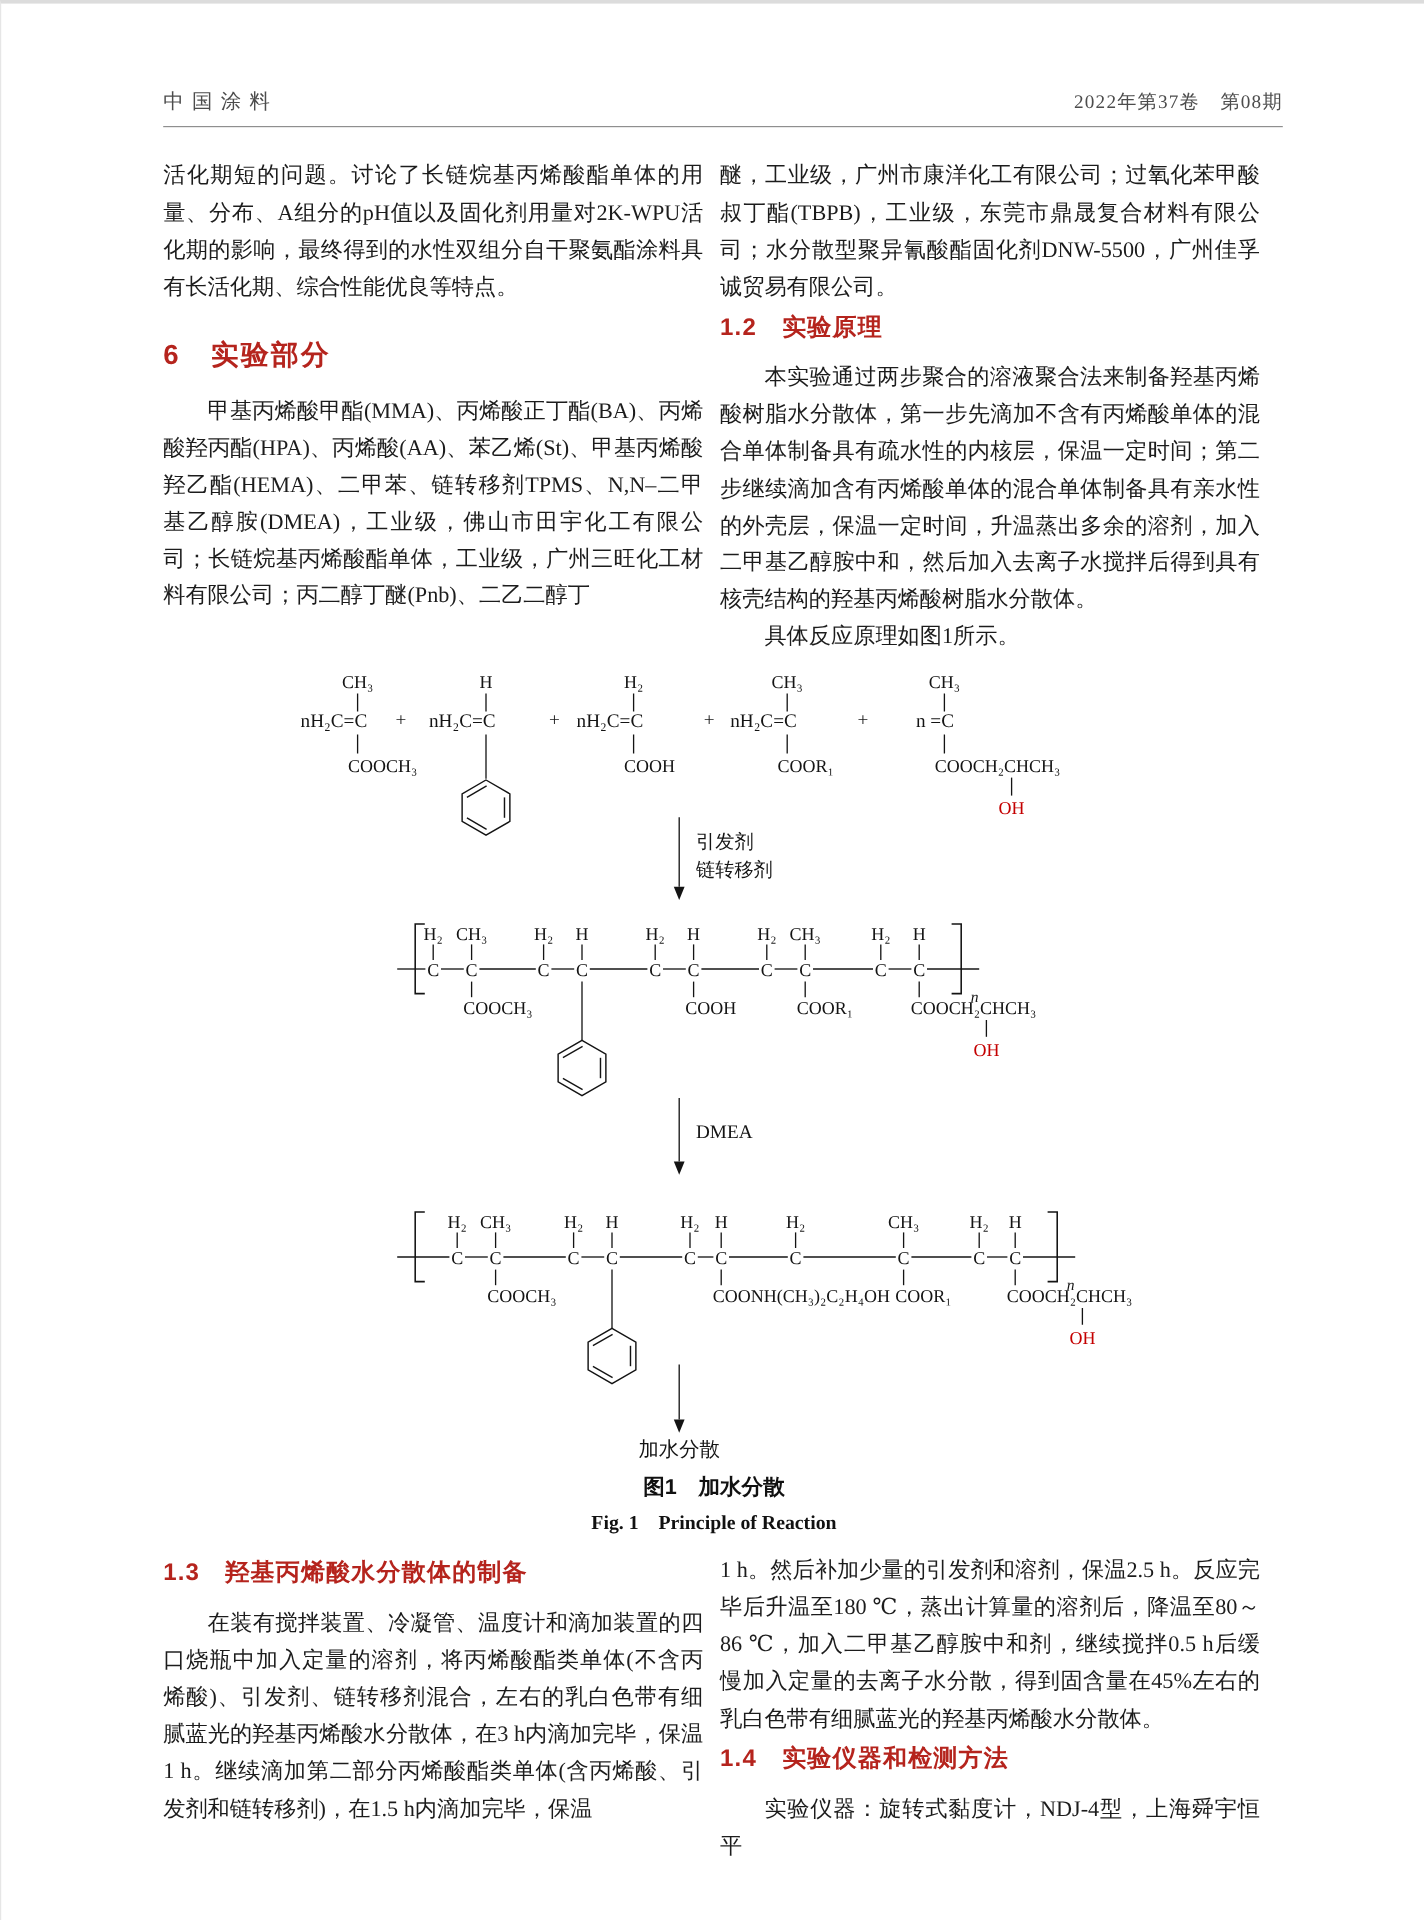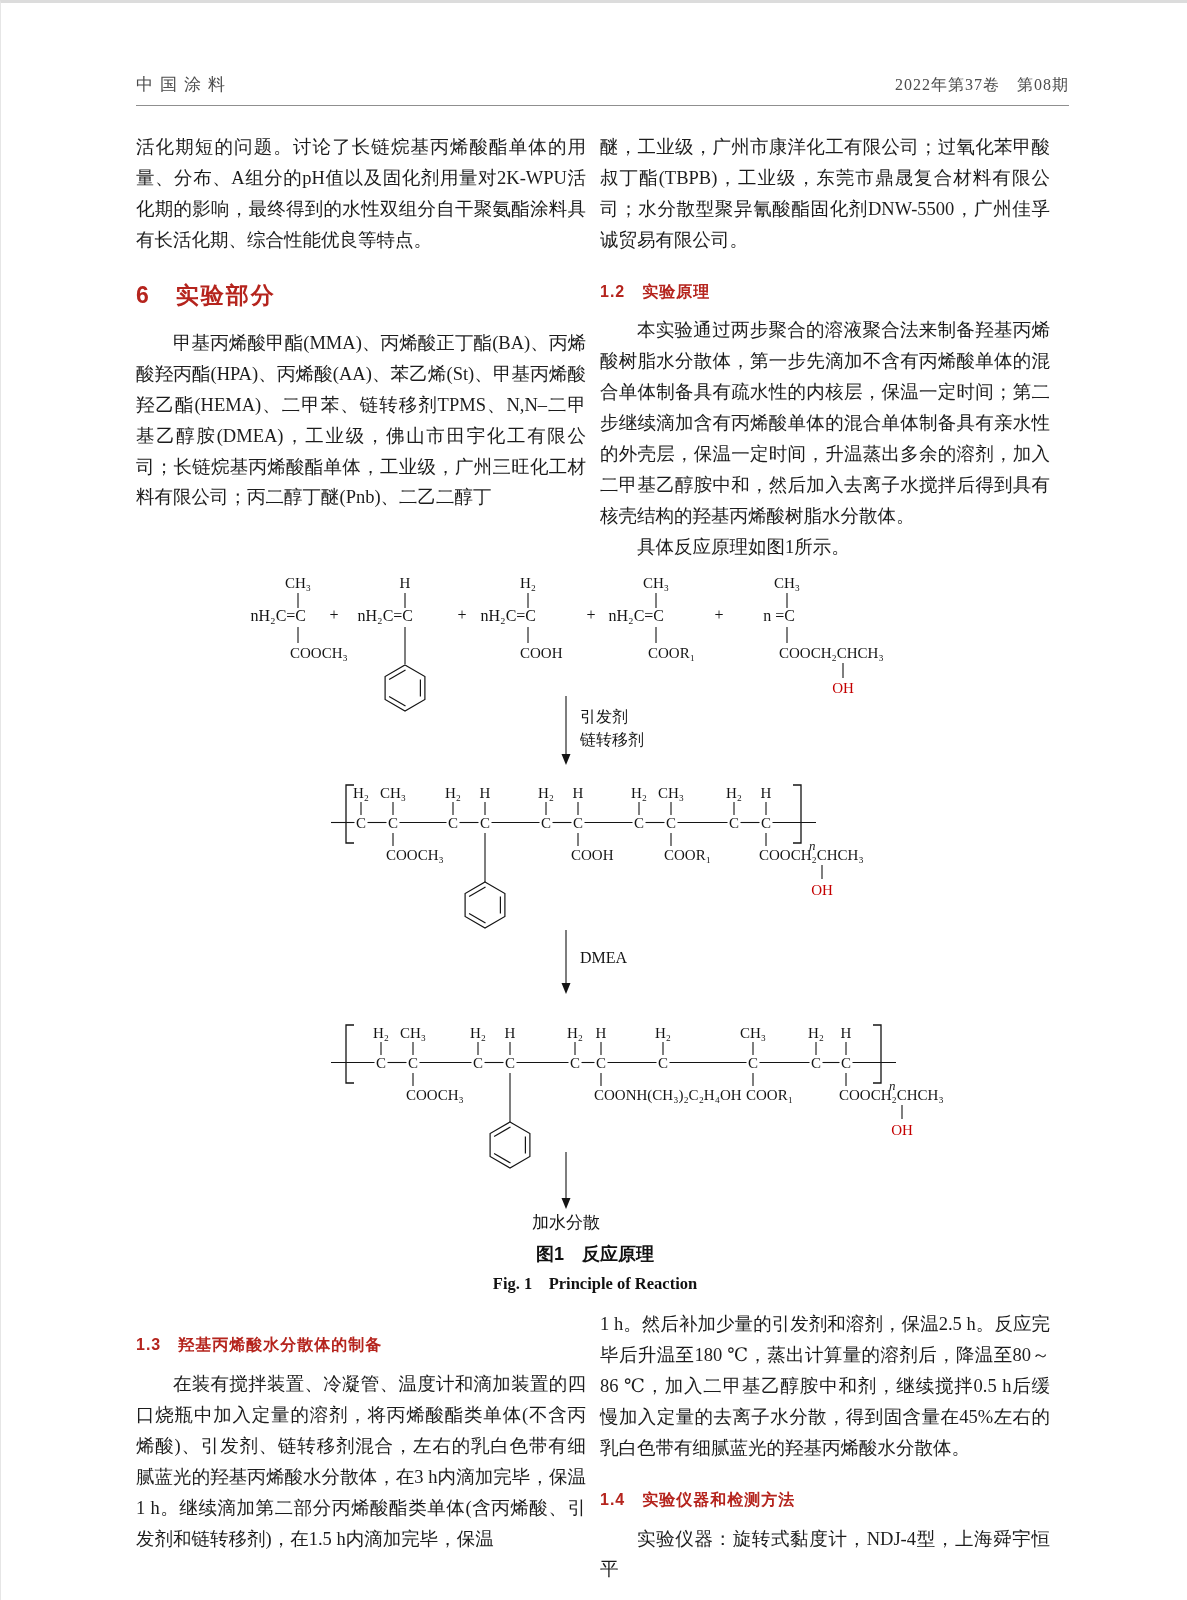--- a/index.html
+++ b/index.html
@@ -8,21 +8,21 @@
   .page { width:1187px; height:1600px; padding:70px 118px 0 135px; border-top:3px solid #dcdcdc; border-left:1px solid #e6e6e6; overflow:hidden; position:relative; }
   header.phead { display:flex; justify-content:space-between; align-items:baseline; color:#4c4c4c; }
   .jname { font-size:17px; letter-spacing:7px; }
   .issue { font-size:16px; letter-spacing:1px; }
   .hrule { border:none; border-top:1px solid #8f8f8f; margin:9px 0 26px 0; }
   .two-col { display:flex; gap:14px; }
   .col { width:450px; font-size:18.5px; line-height:1.67; text-align:justify; }
   p { margin:0; }
   .indent { text-indent:2em; }
   h2.sec1 { color:#b5241d; font-family:"Liberation Sans","DejaVu Sans",sans-serif; font-size:23px; font-weight:bold; margin:20px 0 14px 0; letter-spacing:2px; }
-  h3.sec2 { color:#b5241d; font-family:"Liberation Sans","DejaVu Sans",sans-serif; font-size:16px; font-weight:bold; margin:23px 0 10px 0; letter-spacing:1px; }
+  h3.sec2 { color:#b5241d; font-family:"Liberation Sans","DejaVu Sans",sans-serif; font-size:20px; font-weight:bold; margin:1px 0 10px 0; letter-spacing:1px; }
   figure.fig1 { margin:6px 0 14px 0; width:918px; }
   #scheme svg { display:block; font-family:"Liberation Serif","DejaVu Serif",serif; }
   figcaption { text-align:center; margin-top:2px; }
   .cap-zh { font-family:"Liberation Sans","DejaVu Sans",sans-serif; font-weight:bold; font-size:18px; color:#111; }
   .cap-en { font-weight:bold; font-size:16.5px; color:#111; margin-top:7px; }
 </style>
 </head>
 <body>
 
 <div class="page">
@@ -207,21 +207,21 @@
           <line x1="710" y1="505" x2="710" y2="518" stroke="#141414" stroke-width="1.1"></line>
           <text x="703" y="532" text-anchor="start" font-size="15" fill="#141414">COOCH₂CHCH₃</text>
           <line x1="766" y1="537" x2="766" y2="551" stroke="#141414" stroke-width="1.1"></line>
           <text x="766" y="567" text-anchor="middle" font-size="15" fill="#c40000">OH</text>
           <line x1="430" y1="584" x2="430" y2="630" stroke="#141414" stroke-width="1.1"></line>
           <polygon points="425.5,630 434.5,630 430,641" fill="#141414"></polygon>
           <text x="430" y="660" text-anchor="middle" font-size="17" fill="#141414">加水分散</text>
         </svg>
       </div>
     <figcaption>
-      <div class="cap-zh">图1　反应原理</div>
+      <div class="cap-zh">图1　加水分散</div>
       <div class="cap-en">Fig. 1　Principle of Reaction</div>
     </figcaption>
   </figure>
 
   <section class="two-col">
     <div class="col">
       <h3 class="sec2">1.3　羟基丙烯酸水分散体的制备</h3>
       <p class="indent">在装有搅拌装置、冷凝管、温度计和滴加装置的四口烧瓶中加入定量的溶剂，将丙烯酸酯类单体(不含丙烯酸)、引发剂、链转移剂混合，左右的乳白色带有细腻蓝光的羟基丙烯酸水分散体，在3 h内滴加完毕，保温1 h。继续滴加第二部分丙烯酸酯类单体(含丙烯酸、引发剂和链转移剂)，在1.5 h内滴加完毕，保温</p>
     </div>
     <div class="col">

